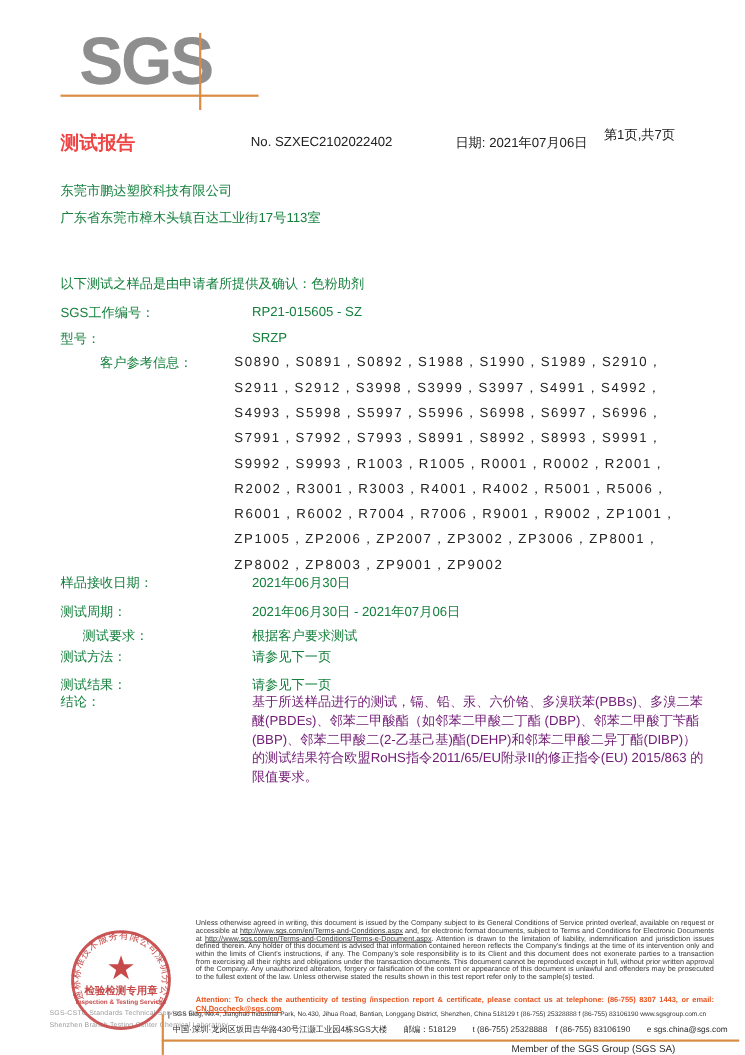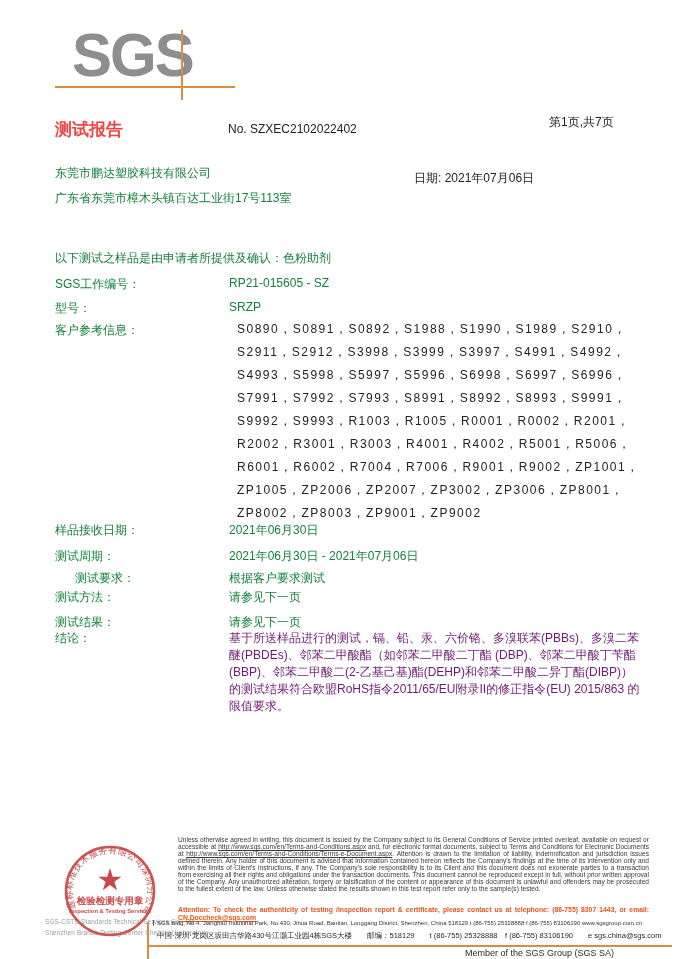--- a/index.html
+++ b/index.html
@@ -13,28 +13,28 @@
   
   .logo-word { left:72px; top:26px; font-size:60px; font-weight:bold;
                color:#8e8e8e; letter-spacing:-2px; line-height:60px;
                transform:scaleY(1.02); }
   .logo-hline { left:55px; top:86px; width:180px; height:2px; background:#d98c42; }
   .logo-vline { left:181px; top:30px; width:2px; height:70px; background:#d98c42; }
 
   
   .doc-title { left:55px; top:118px; font-size:17px; font-weight:bold; color:#ef4444; }
   .hdr-no    { left:228px; top:122px; font-size:12px; }
-  .hdr-date  { left:414px; top:122px; font-size:12px;margin-top:48px; }
+  .hdr-date  { left:414px; top:122px; font-size:12px; }
   .hdr-page  { left:549px; top:114px; font-size:12px; }
 
   .line12 { font-size:12px; color:#15803d; }
   .lbl { left:55px; }
   .val { left:229px; }
 
-  .client-ref-lines { left:237px; top:318px; width:430px; font-size:12px;
+  .client-ref-lines { left:213px; top:318px; width:430px; font-size:12px;
                       line-height:23px; letter-spacing:1.5px; color:#232323; }
   .conclusion-text { left:229px; top:630px; width:414px; font-size:12px;
                      line-height:17px; color:#701a75; }
 
   
   .gray-co { left:45px; font-size:6.3px; color:#9b9b9b; letter-spacing:0.2px; white-space:nowrap; }
   .disclaimer { left:178px; top:836px; width:471px; font-size:6.6px; line-height:7px;
                 color:#3a3a3a; text-align:justify; }
   .disclaimer .u { text-decoration:underline; }
   .attention { left:178px; top:906px; width:471px; font-size:6.8px; line-height:7.6px;
@@ -66,21 +66,21 @@
   <div class="abs line12" style="left:55px; top:190px;">广东省东莞市樟木头镇百达工业街17号113室</div>
 
   <div class="abs line12" style="left:55px; top:250px;">以下测试之样品是由申请者所提供及确认：色粉助剂</div>
 
   <div class="abs line12 lbl" style="top:276px;">SGS工作编号：</div>
   <div class="abs line12 val" style="top:276px;">RP21-015605 - SZ</div>
 
   <div class="abs line12 lbl" style="top:300px;">型号：</div>
   <div class="abs line12 val" style="top:300px;">SRZP</div>
 
-  <div class="abs line12 lbl" style="top:322px;">客户参考信息：</div>
+  <div class="abs line12 lbl" style="top:322px;margin-left:36px;">客户参考信息：</div>
   <div class="abs client-ref-lines">
     <div>S0890，S0891，S0892，S1988，S1990，S1989，S2910，</div>
     <div>S2911，S2912，S3998，S3999，S3997，S4991，S4992，</div>
     <div>S4993，S5998，S5997，S5996，S6998，S6997，S6996，</div>
     <div>S7991，S7992，S7993，S8991，S8992，S8993，S9991，</div>
     <div>S9992，S9993，R1003，R1005，R0001，R0002，R2001，</div>
     <div>R2002，R3001，R3003，R4001，R4002，R5001，R5006，</div>
     <div>R6001，R6002，R7004，R7006，R9001，R9002，ZP1001，</div>
     <div>ZP1005，ZP2006，ZP2007，ZP3002，ZP3006，ZP8001，</div>
     <div>ZP8002，ZP8003，ZP9001，ZP9002</div>

